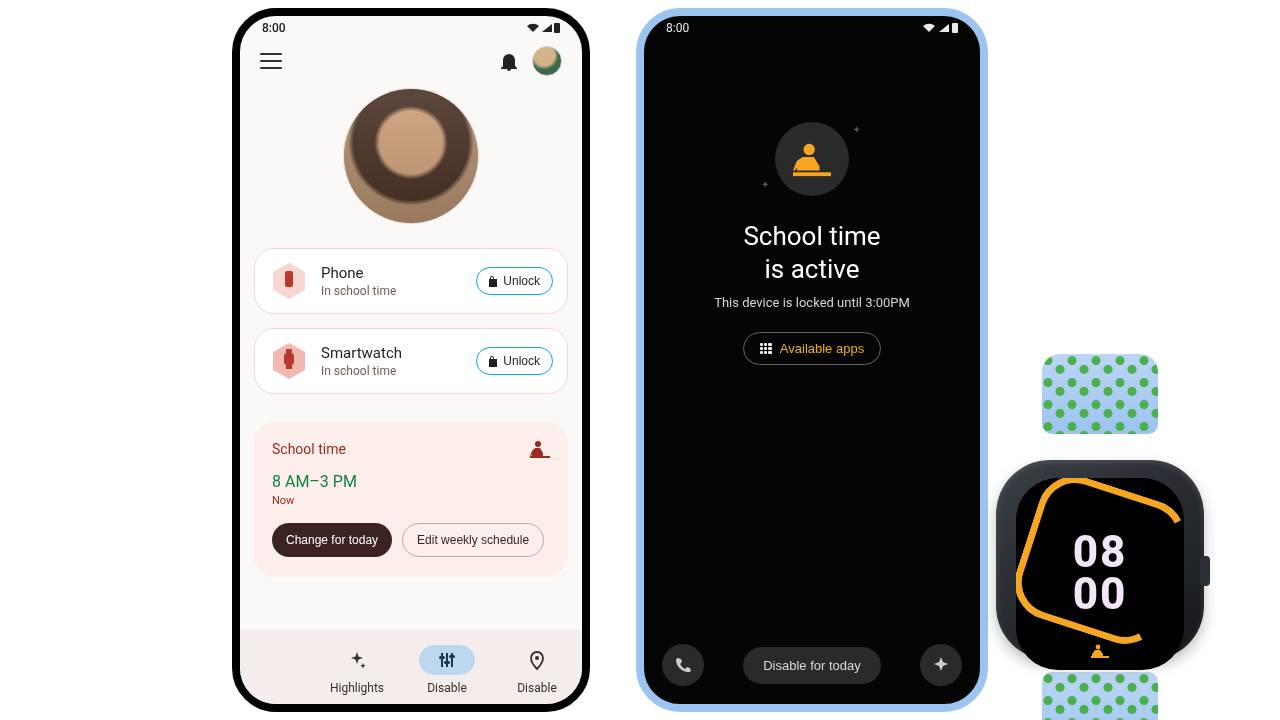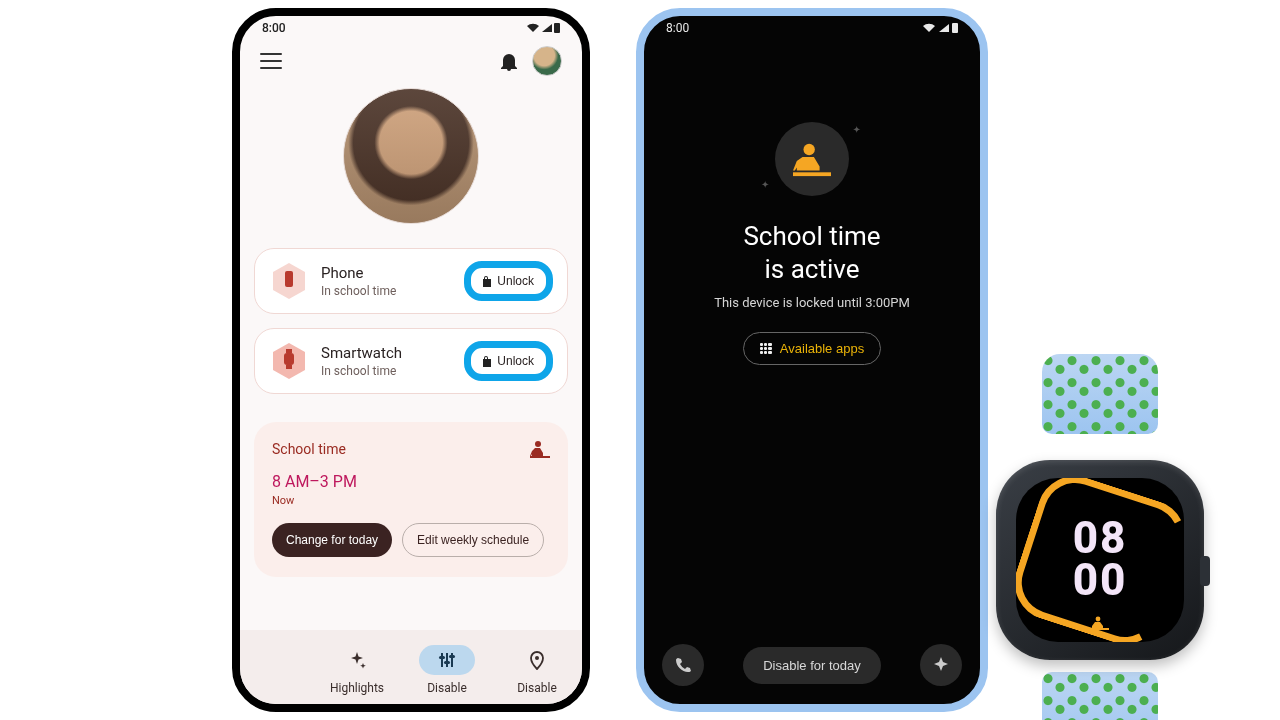--- a/index.html
+++ b/index.html
@@ -46,33 +46,33 @@
     padding: 12px 14px; display:flex; align-items:center; gap:12px;
   }
   .hex {
     width: 40px; height: 40px; position: relative; display:flex; align-items:center; justify-content:center;
   }
   .hex svg { width:40px; height:40px; }
   .dev-meta { flex:1; }
   .dev-title { font-size: 15px; color:#2a2222; }
   .dev-sub { font-size: 12px; color:#6e5f5c; margin-top:2px; }
   .unlock-btn {
-    border:7px solid #0ea5e9; border-radius: 18px; background:#fff;
+    border:1px solid #0ea5e9; border-radius: 18px; background:#fff;
     font-size: 12px; padding: 6px 12px 6px 10px; display:flex; align-items:center; gap:6px;
     cursor:pointer; color:#2a2222;
   }
   .lock-ico { font-size:11px; }
 
   .schedule {
     margin: 20px 14px 0; background:#fbeeeb; border-radius: 22px; padding: 18px 18px 20px;
   }
   .sched-head { display:flex; justify-content:space-between; align-items:center; }
   .sched-title { color:#9a2b22; font-size:14px; }
   .study-ico { color:#9a2b22; font-size:18px; }
-  .sched-time { font-size:16px; color:#be185d; margin-top:14px; }
+  .sched-time { font-size:16px; color:#15803d; margin-top:14px; }
   .sched-now { font-size:11px; color:#9a2b22; margin-top:3px; }
   .sched-btns { display:flex; gap:10px; margin-top:16px; }
   .pill-dark { background:#3b2322; color:#fff; border:none; border-radius:20px;
     font-size:12px; padding:9px 14px; cursor:pointer;}
   .pill-outline { background:#fbeeeb; color:#3b2322; border:1px solid #b9aeaa; border-radius:20px;
     font-size:12px; padding:9px 14px; cursor:pointer;}
 
   .navbar {
     position:absolute; left:0; right:0; bottom:0; height:74px;
     background:#f4edec; display:flex; justify-content:flex-end; align-items:center;
@@ -133,21 +133,21 @@
   .band-top{ top:-40px;}
   .band-bottom{ bottom:-46px; border-radius:10px 10px 18px 18px;}
   .watch-case{
     position:absolute; left:0; top:66px; width:208px; height:200px;
     background:linear-gradient(145deg,#3a3f46,#15171a); border-radius:54px;
     box-shadow:0 6px 14px rgba(0,0,0,0.25), inset 0 2px 6px rgba(255,255,255,0.14);
   }
   .watch-crown{position:absolute; right:-6px; top:96px; width:10px;height:30px;
     background:#2c3036; border-radius:4px;}
   .watch-face{
-    position:absolute; left:20px; top:18px; width:168px; height:164px;
+    position:absolute; left:20px; top:18px; width:168px; height:192px;
     background:#000; border-radius:42px; overflow:hidden;
   }
   .arc{position:absolute; left:8px; top:8px; width:152px; height:148px;
     border:7px solid transparent;
     border-top-color:#f5a623; border-left-color:#f5a623; border-bottom-color:#f5a623;
     border-radius:38px; transform:rotate(18deg);}
   .wtime{ position:absolute; inset:0; display:flex; flex-direction:column;
     align-items:center; justify-content:center; gap:-4px;}
   .wtime span{ font-size:44px; font-weight:800; color:#f3e5f8; letter-spacing:2px; line-height:0.95;}
   .wdesk{ position:absolute; left:50%; bottom:12px; transform:translateX(-50%);

